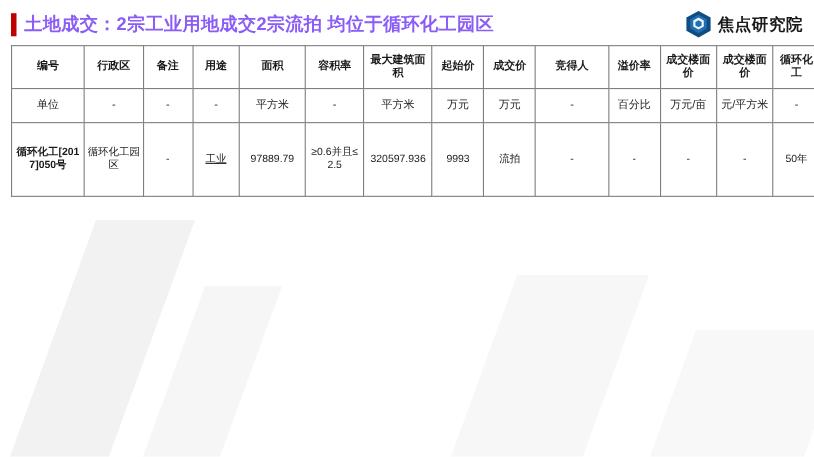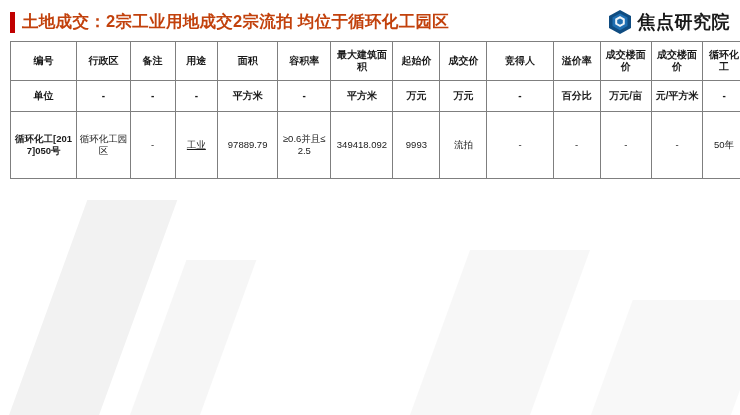--- a/index.html
+++ b/index.html
@@ -55,36 +55,36 @@
     width: 5px;
     height: 21px;
     background: #c00000;
     margin-right: 7px;
     flex: 0 0 auto;
   }
   .title-text {
     font-size: 16.5px;
     font-weight: bold;
     letter-spacing: .3px;
-    color: #c2410c;
+    color: #8b5cf6;
     white-space: nowrap;
   }
   .logo {
     display: flex;
     align-items: center;
     margin-top: 0px;
   }
   .logo-mark {
     width: 26px;
     height: 26px;
     margin-right: 5px;
     flex: 0 0 auto;
   }
   .logo-text {
-    font-size: 18px;
+    font-size: 15px;
     font-weight: bold;
     color: #1a1a1a;
     letter-spacing: .5px;
     white-space: nowrap;
   }
 
   
   .table-wrap {
     padding: 6px 10px 0 10px;
   }
@@ -103,21 +103,21 @@
     padding: 2px 1px;
     word-break: break-all;
     background: #ffffff;
   }
   table.land th {
     font-weight: bold;
     font-size: 10px;
     height: 34px;
   }
   tr.unit-row td {
-    font-weight: bold;
+    font-weight: normal;
     height: 26px;
     font-size: 10px;
   }
   tbody tr.data-row td {
     height: 62px;
     font-size: 9.5px;
   }
   td.first-col {
     font-weight: bold;
     font-size: 9.5px;
@@ -224,21 +224,21 @@
         </tr>
       </thead>
       <tbody>
         <tr class="data-row">
           <td class="first-col">循环化工[2017]050号</td>
           <td>循环化工园区</td>
           <td>-</td>
           <td><span class="u-link">工业</span></td>
           <td>97889.79</td>
           <td>≥0.6并且≤2.5</td>
-          <td>349418.092</td>
+          <td>320597.936</td>
           <td>9993</td>
           <td>流拍</td>
           <td>-</td>
           <td>-</td>
           <td>-</td>
           <td>-</td>
           <td>50年</td>
         </tr>
       </tbody>
     </table>

